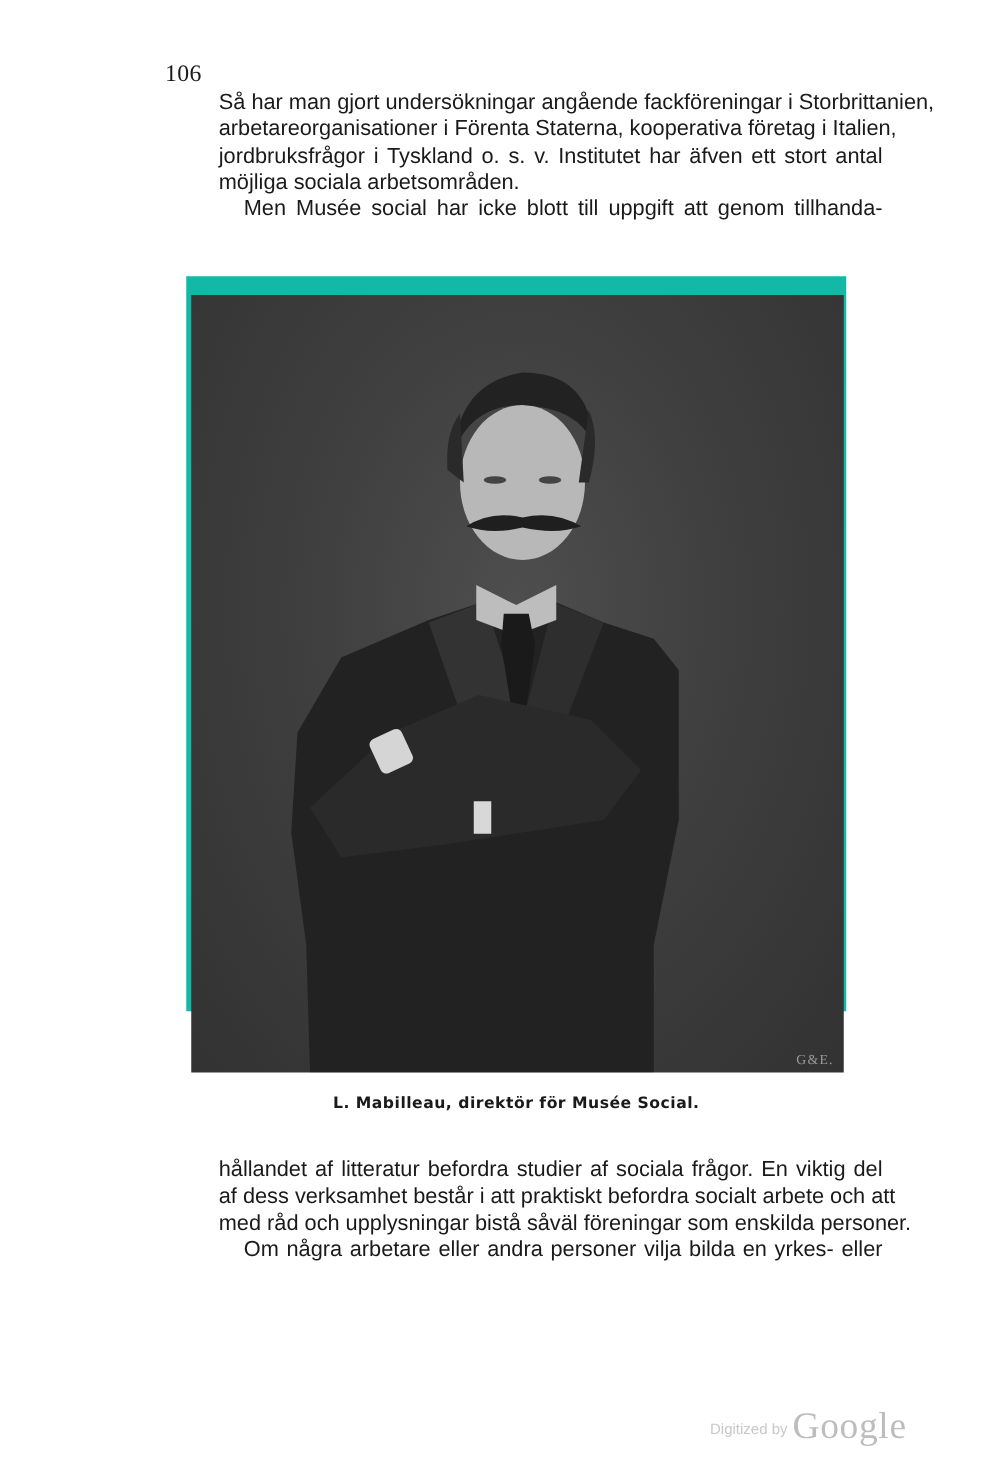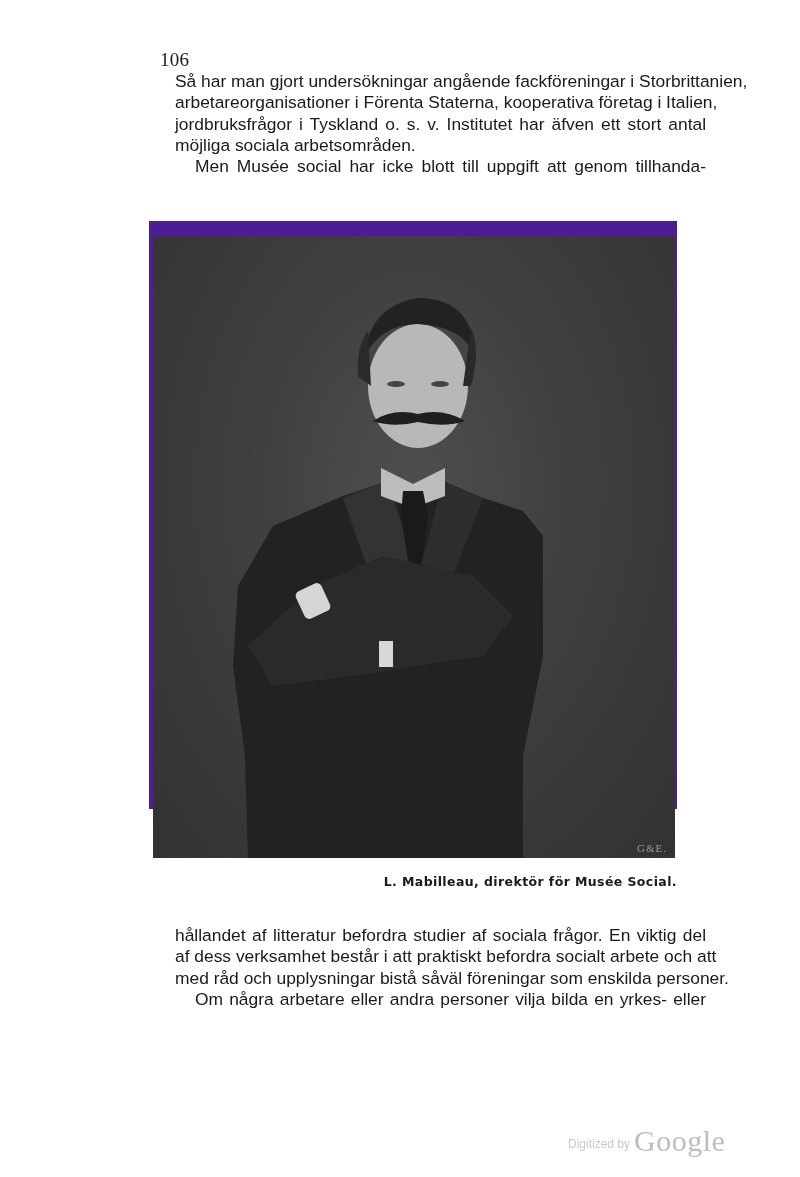--- a/index.html
+++ b/index.html
@@ -1,47 +1,47 @@
 <!DOCTYPE html>
 <html><head>
   <meta charset="utf-8">
   <style>
     html, body { margin: 0; padding: 0; }
     body {
       width: 800px; height: 1177px; background: #ffffff; position: relative; overflow: hidden;
       font-family: "Liberation Serif", "DejaVu Serif", serif; color: #1a1a1a;
     }
     .page-number {
-      position: absolute; left: 160px; top: 49px; font-size: 19px; letter-spacing: 0.3px;
+      position: absolute; left: 132px; top: 49px; font-size: 19px; letter-spacing: 0.3px;
     }
     .para {
       position: absolute; left: 149px; width: 557px; font-size: 17.4px; line-height: 21.3px;
       font-family: "Liberation Sans Narrow", "Liberation Sans", sans-serif;
     }
     .line { display: block; white-space: nowrap; text-align: justify; text-align-last: justify; height: 21.3px; margin-left: 26px; }
     .line.last { text-align-last: left; }
     .line.indent { padding-left: 20px; }
     .block1 { top: 71px; }
     .block2 { top: 925px; }
     .photo-frame {
       position: absolute; left: 149px; top: 221px; width: 528px; height: 588px;
-      background: #4c1d95;
+      background: #14b8a6;
     }
     .photo {
       position: absolute; left: 4px; top: 15px; width: 522px; height: 622px;
       background: radial-gradient(ellipse at 50% 40%, #4e4e4e 0%, #3f3f3f 45%, #323232 100%);
       overflow: hidden;
     }
     .photo svg { position: absolute; left: 0; top: 0; }
     .mark {
       position: absolute; right: 8px; bottom: 4px; color: #9a9a9a; font-size: 11px;
       font-family: "Liberation Serif", serif; letter-spacing: 1px;
     }
     .caption {
-      position: absolute; left: 149px; width: 528px; top: 874px; text-align: right;
+      position: absolute; left: 149px; width: 528px; top: 874px; text-align: center;
       font-family: "DejaVu Sans", sans-serif; font-weight: bold; font-size: 12.5px; letter-spacing: 0.4px;
       color: #1a1a1a;
     }
     .google {
       position: absolute; left: 540px; top: 1124px; color: #c8c8c8; white-space: nowrap;
     }
     .google .small { font-family: "Liberation Sans", sans-serif; font-size: 12px; vertical-align: 3px; margin-left: 28px; }
     .google .big { font-family: "Liberation Serif", serif; font-size: 30px; letter-spacing: 0.5px; color: #bdbdbd; text-align: center; }
   </style>
 </head>

